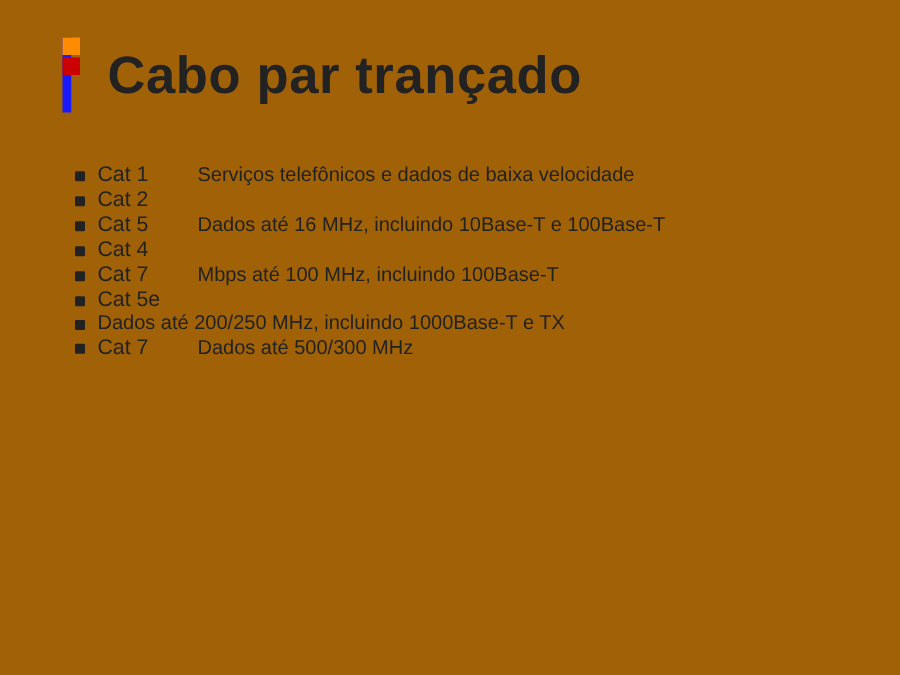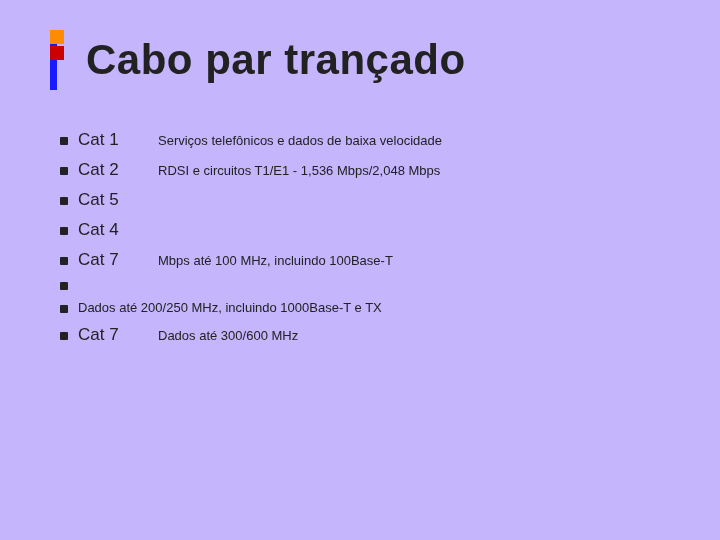--- a/index.html
+++ b/index.html
@@ -12,21 +12,21 @@
       width: 720px;
       height: 540px;
       background: #ffffff;
       font-family: Arial, sans-serif;
       overflow: hidden;
     }
 
     .slide {
       width: 720px;
       height: 540px;
-      background: #c4b5fd;
+      background: #a16207;
       position: relative;
       padding: 30px 50px 30px 50px;
     }
 
     .header {
       display: flex;
       align-items: center;
       margin-bottom: 40px;
     }
 
@@ -73,21 +73,21 @@
     }
 
     .content {
       padding-left: 10px;
     }
 
     .item-list {
       list-style: none;
       display: flex;
       flex-direction: column;
-      gap: 10px;
+      gap: 0;
     }
 
     .item-row {
       display: flex;
       align-items: baseline;
       font-size: 17px;
       color: #222222;
     }
 
     .bullet {
@@ -102,21 +102,21 @@
     }
 
     .cat-label {
       min-width: 80px;
       font-size: 17px;
       color: #222222;
       flex-shrink: 0;
     }
 
     .cat-desc {
-      font-size: 13px;
+      font-size: 16px;
       color: #222222;
     }
   </style>
 </head>
 <body>
 
 <div class="slide">
   <div class="header">
     <div class="logo-decoration">
       <div class="bar-blue"></div>
@@ -129,42 +129,43 @@
   <div class="content">
     <ul class="item-list" id="item-list">
     <li class="item-row">
           <div class="bullet"></div>
           <span class="cat-label">Cat 1</span>
           <span class="cat-desc">Serviços telefônicos e dados de baixa velocidade</span>
         </li>
         <li class="item-row">
           <div class="bullet"></div>
           <span class="cat-label">Cat 2</span>
-          <span class="cat-desc">RDSI e circuitos T1/E1 - 1,536 Mbps/2,048 Mbps</span>
         </li>
         <li class="item-row">
           <div class="bullet"></div>
           <span class="cat-label">Cat 5</span>
+          <span class="cat-desc">Dados até 16 MHz, incluindo 10Base-T e 100Base-T</span>
         </li>
         <li class="item-row">
           <div class="bullet"></div>
           <span class="cat-label">Cat 4</span>
         </li>
         <li class="item-row">
           <div class="bullet"></div>
           <span class="cat-label">Cat 7</span>
           <span class="cat-desc">Mbps até 100 MHz, incluindo 100Base-T</span>
         </li>
         <li class="item-row">
           <div class="bullet"></div>
+          <span class="cat-label">Cat 5e</span>
         </li>
         <li class="item-row">
           <div class="bullet"></div>
           <span class="cat-desc">Dados até 200/250 MHz, incluindo 1000Base-T e TX</span>
         </li>
         <li class="item-row">
           <div class="bullet"></div>
           <span class="cat-label">Cat 7</span>
-          <span class="cat-desc">Dados até 300/600 MHz</span>
+          <span class="cat-desc">Dados até 500/300 MHz</span>
         </li>
       </ul>
   </div>
 </div>
 
 </body></html>

